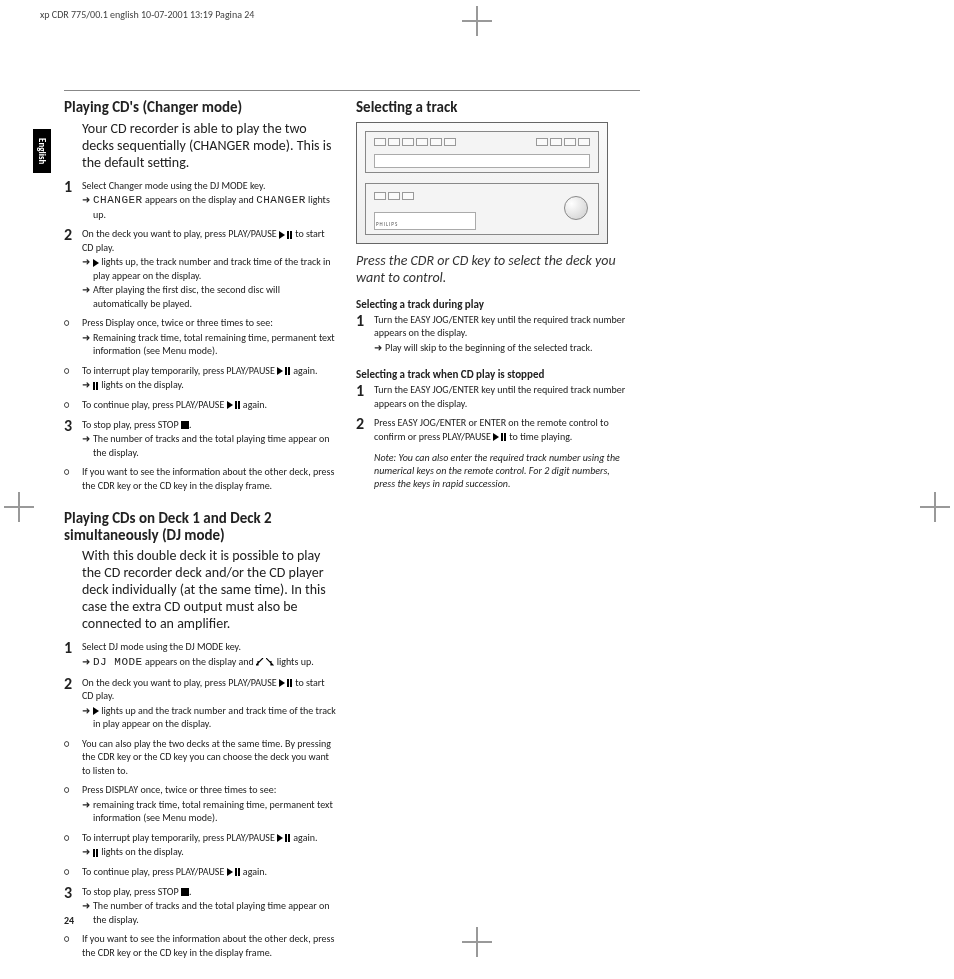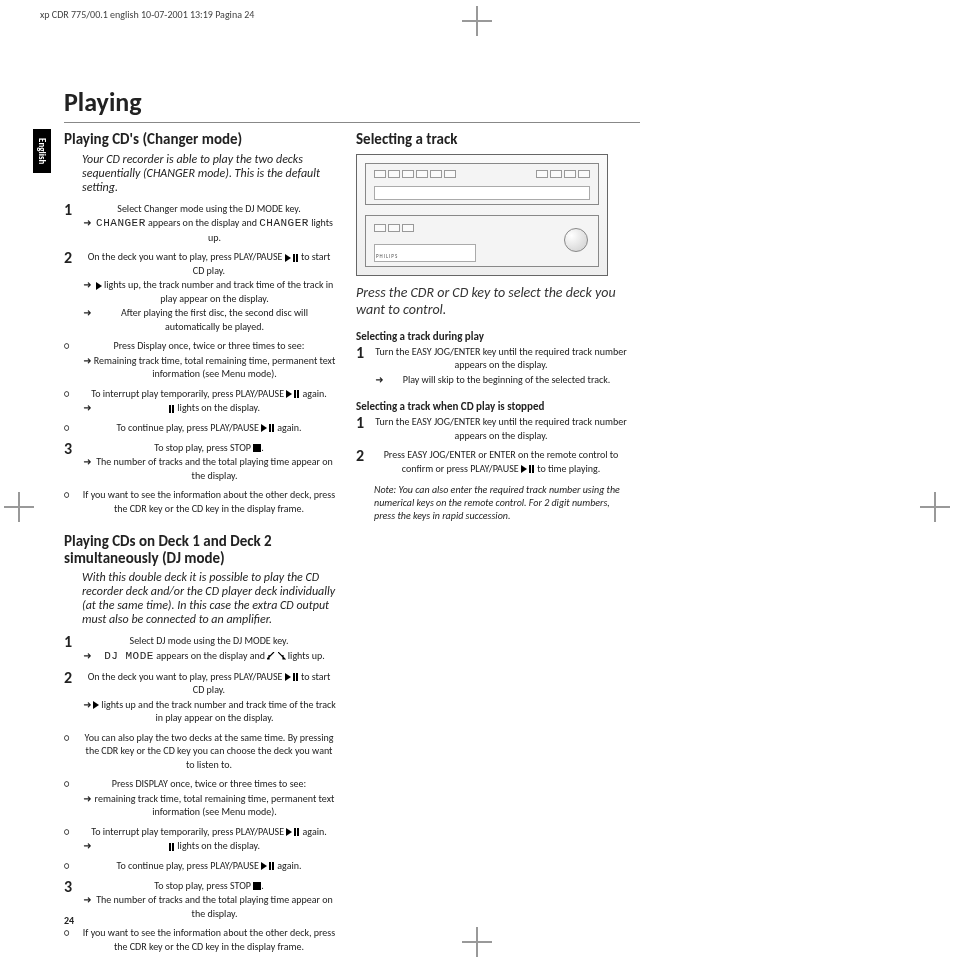--- a/index.html
+++ b/index.html
@@ -97,24 +97,23 @@
   .col {
     width: 272px;
   }
   h2.section {
     font-size: 15px;
     font-weight: bold;
     margin: 0 0 4px 0;
     line-height: 1.1;
   }
   .intro {
-    font-size: 12px;
+    font-size: 14px;
     margin: 0 0 8px 18px;
     text-indent: 0;
-    font-style: italic;
   }
   .step {
     display: flex;
     margin-bottom: 6px;
   }
   .step > .num {
     width: 18px;
     flex-shrink: 0;
     font-weight: bold;
     font-size: 16px;
@@ -122,21 +121,20 @@
   }
   .step > .num.hollow {
     font-size: 10px;
     font-weight: normal;
     line-height: 1.4;
   }
   .step > .body {
     flex: 1;
     font-size: 10px;
     line-height: 1.35;
-    text-align: center;
   }
   .sub {
     display: flex;
     margin-top: 1px;
   }
   .sub > .arrow {
     width: 11px;
     flex-shrink: 0;
     font-size: 10px;
   }
@@ -235,21 +233,20 @@
   <div class="print-header">xp CDR 775/00.1 english  10-07-2001 13:19  Pagina 24</div>
 
   <div class="crop-top"></div>
   <div class="crop-top crop-bottom"></div>
   <div class="crop-side left"></div>
   <div class="crop-side right"></div>
 
   <div class="side-tab">English</div>
 
   <div class="content">
-    <h1 class="page-title">Playing</h1>
     <div class="rule"></div>
 
     <div class="cols">
 
       <div class="col">
 
         <h2 class="section">Playing CD's (Changer mode)</h2>
         <p class="intro">Your CD recorder is able to play the two decks sequentially (CHANGER mode). This is the default setting.</p>
 
         <div class="step">

